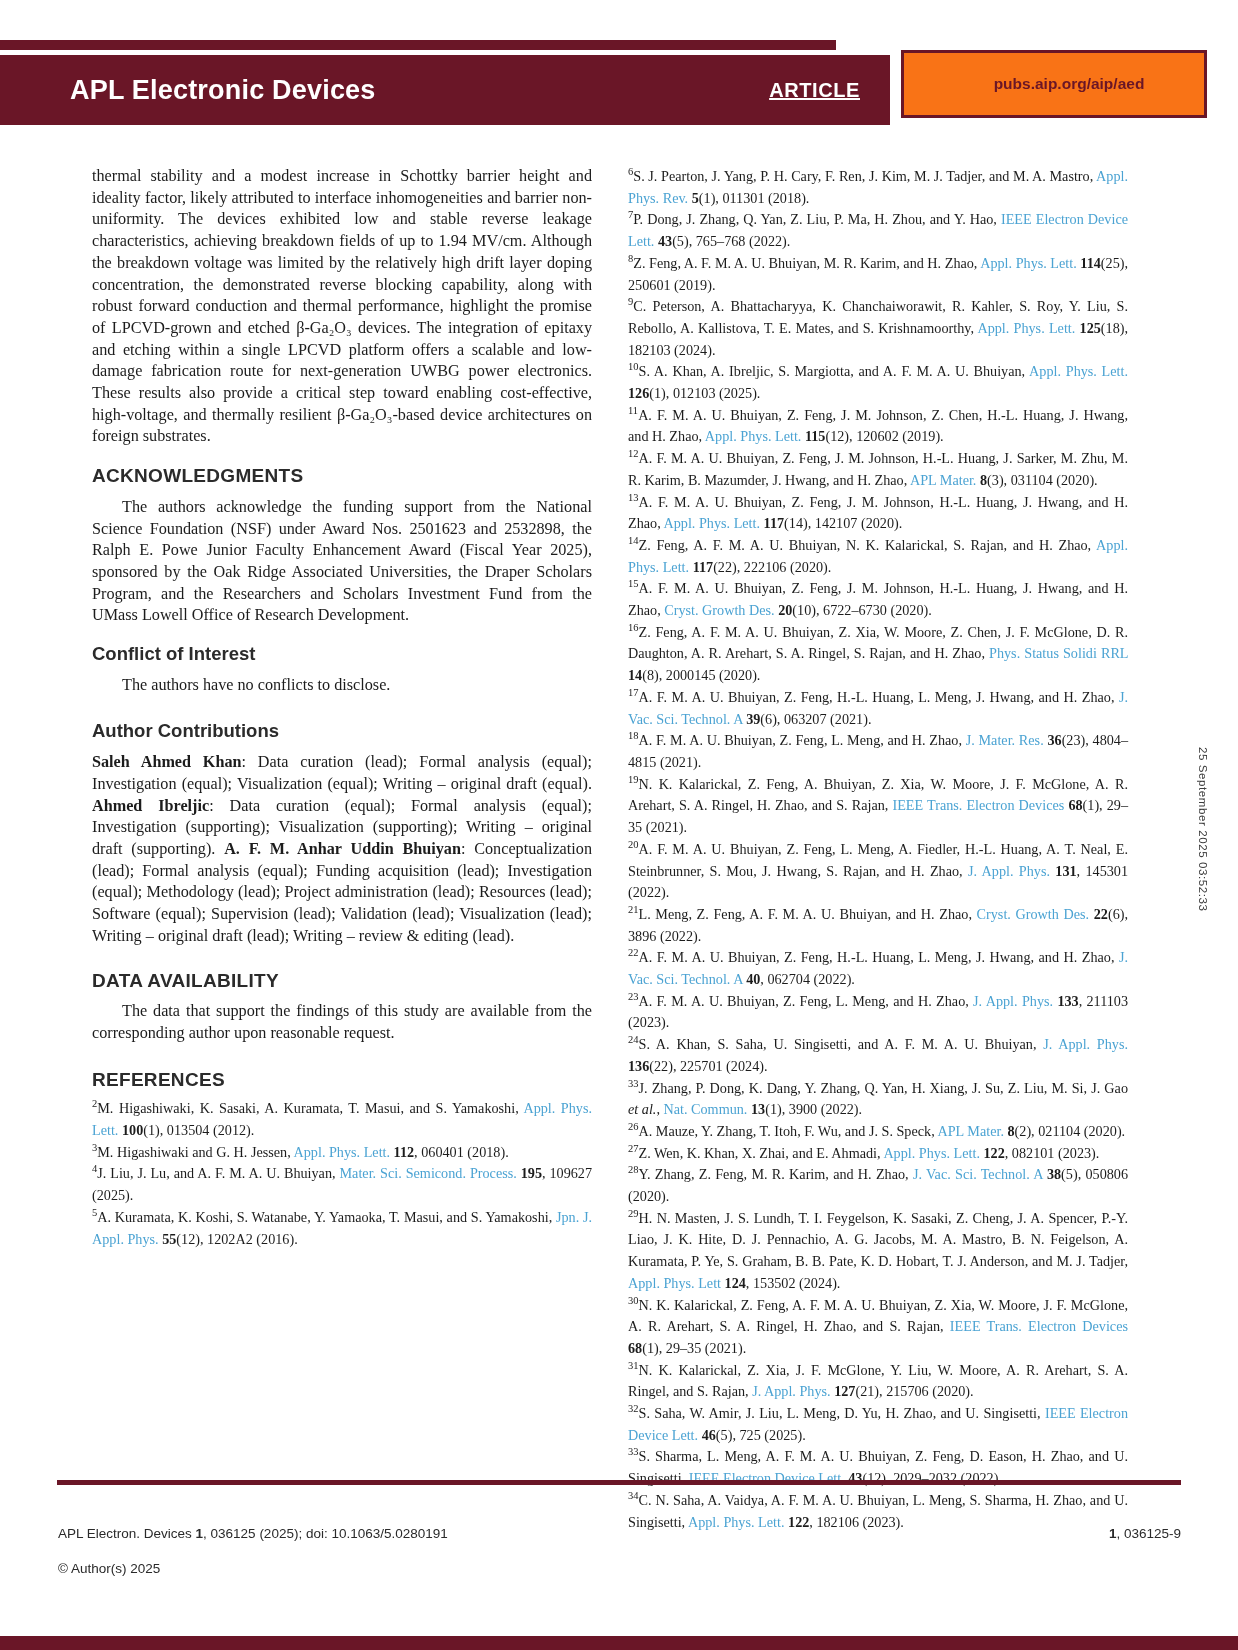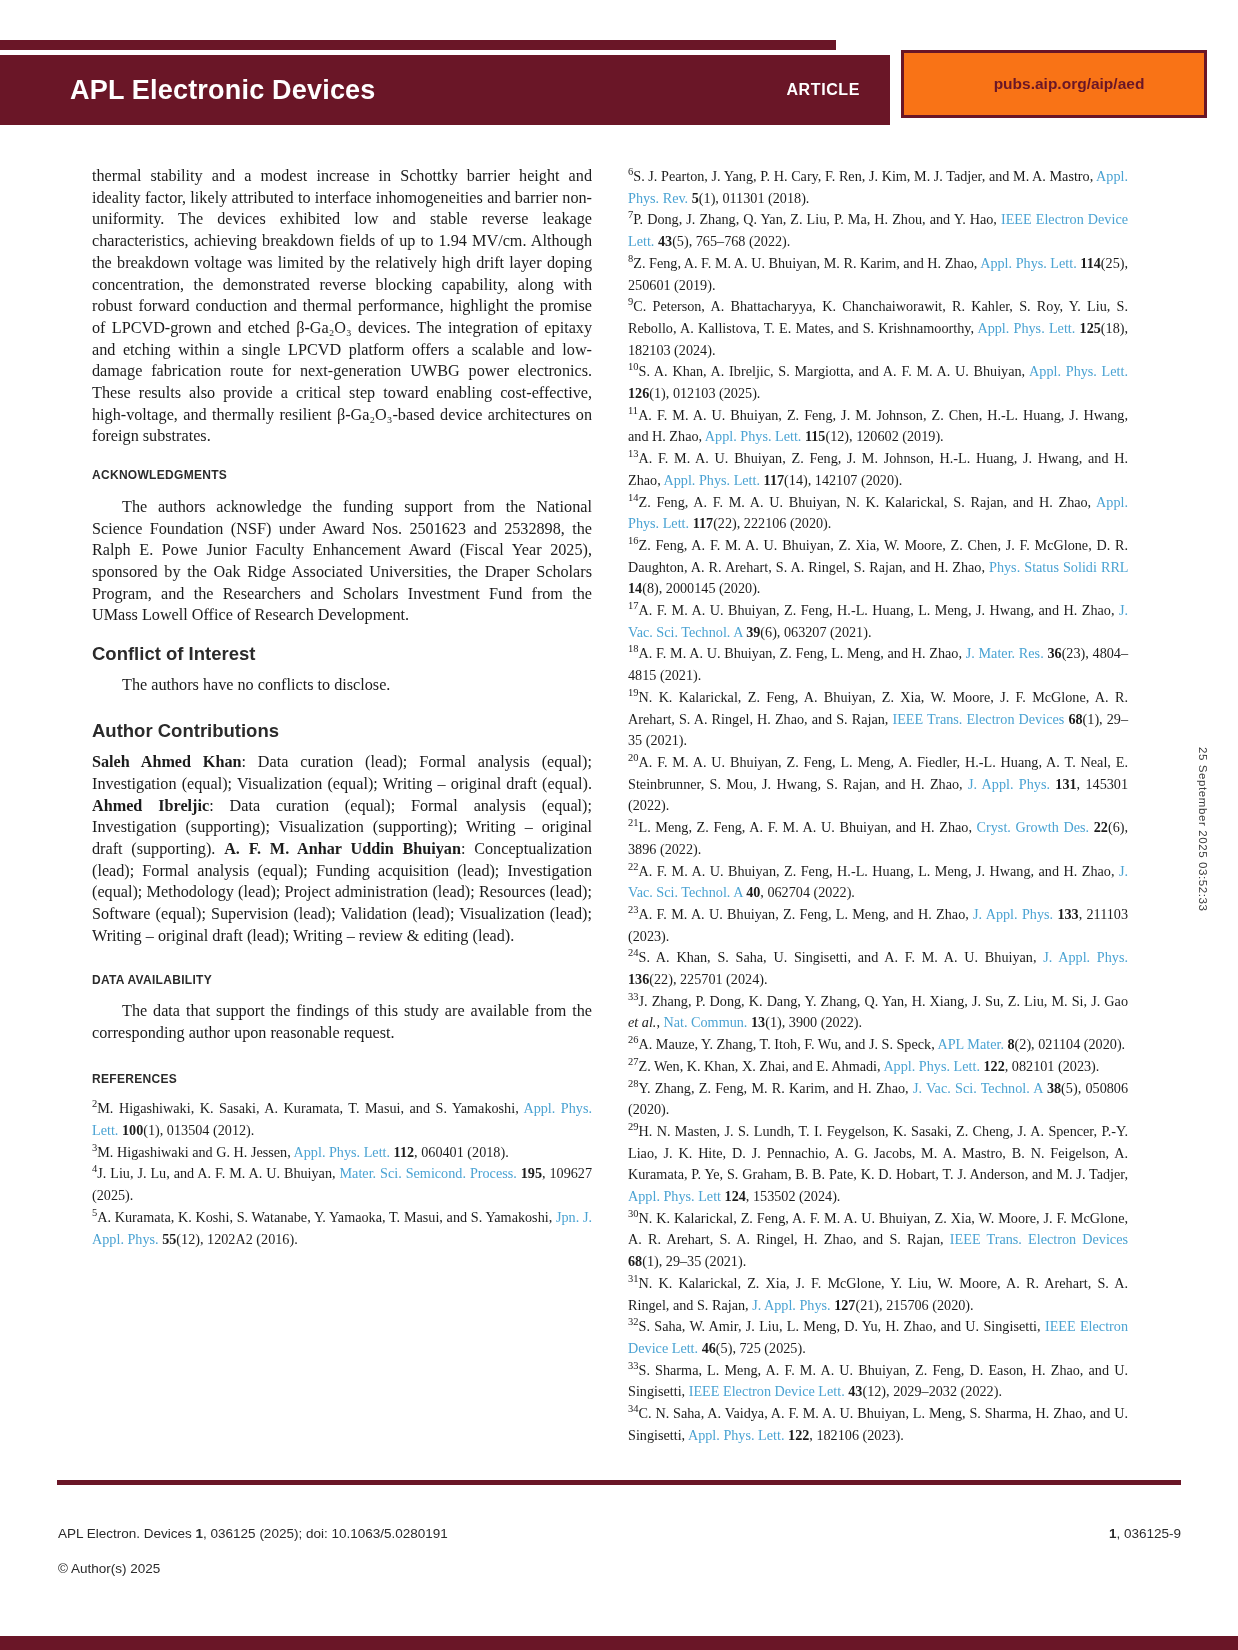--- a/index.html
+++ b/index.html
@@ -11,35 +11,35 @@
   html,body{margin:0;padding:0;background:#ffffff;}
   .page{position:relative;width:1238px;height:1650px;background:#ffffff;overflow:hidden;
         font-family:"Liberation Serif",serif;color:var(--ink);}
 
   
   .top-strip{position:absolute;left:0;top:40px;width:836px;height:10px;background:var(--maroon);}
   .banner{position:absolute;left:0;top:55px;width:890px;height:70px;background:var(--maroon);
           box-sizing:border-box;display:flex;align-items:center;justify-content:space-between;
           padding:0 30px 0 70px;color:#ffffff;font-family:"Liberation Sans",sans-serif;}
   .banner-title{font-size:27px;font-weight:bold;letter-spacing:.2px;}
-  .banner-article{font-size:16px;font-weight:bold;letter-spacing:.6px;}
+  .banner-article{font-size:20px;font-weight:bold;letter-spacing:.6px;text-decoration:underline;}
   .url-box{position:absolute;left:901px;top:50px;width:306px;height:68px;background:#f97316;
            border:3px solid var(--maroon);box-sizing:border-box;display:flex;align-items:center;
            padding-left:30px;font-family:"Liberation Sans",sans-serif;font-size:15.5px;
            font-weight:bold;color:var(--maroon);justify-content:center;}
 
   
   .col{position:absolute;top:166px;width:500px;font-size:16.2px;line-height:21.7px;
        text-align:justify;}
   .col-left{left:92px;}
   .col-right{left:628px;}
   .para{margin:0;}
   .para-indent{margin:0;text-indent:30px;}
 
-  .h-main{font-family:"Liberation Sans",sans-serif;font-weight:bold;font-size:12px;
+  .h-main{font-family:"Liberation Sans",sans-serif;font-weight:bold;font-size:19px;
           color:var(--head-ink);letter-spacing:.3px;margin:24px 0 10px;text-align:left;}
   .h-main.first{margin-top:17px;}
   .h-sub{font-family:"Liberation Sans",sans-serif;font-weight:bold;font-size:18.5px;
          color:var(--head-ink);margin:13px 0 10px;text-align:left;}
 
   .reflist .ref{margin:0;font-size:14.2px;line-height:21.7px;text-align:justify;}
   .ref sup{font-size:10.5px;line-height:0;}
 
   .seg-b{font-weight:bold;}
   .seg-i{font-style:italic;}
@@ -98,22 +98,24 @@
   </div>
 
   <div class="col col-right">
     <div class="reflist">
         <p class="ref"><sup>6</sup>S. J. Pearton, J. Yang, P. H. Cary, F. Ren, J. Kim, M. J. Tadjer, and M. A. Mastro, <span class="seg-l">Appl. Phys. Rev.</span> <span class="seg-b">5</span>(1), 011301 (2018).</p>
         <p class="ref"><sup>7</sup>P. Dong, J. Zhang, Q. Yan, Z. Liu, P. Ma, H. Zhou, and Y. Hao, <span class="seg-l">IEEE Electron Device Lett.</span> <span class="seg-b">43</span>(5), 765–768 (2022).</p>
         <p class="ref"><sup>8</sup>Z. Feng, A. F. M. A. U. Bhuiyan, M. R. Karim, and H. Zhao, <span class="seg-l">Appl. Phys. Lett.</span> <span class="seg-b">114</span>(25), 250601 (2019).</p>
         <p class="ref"><sup>9</sup>C. Peterson, A. Bhattacharyya, K. Chanchaiworawit, R. Kahler, S. Roy, Y. Liu, S. Rebollo, A. Kallistova, T. E. Mates, and S. Krishnamoorthy, <span class="seg-l">Appl. Phys. Lett.</span> <span class="seg-b">125</span>(18), 182103 (2024).</p>
         <p class="ref"><sup>10</sup>S. A. Khan, A. Ibreljic, S. Margiotta, and A. F. M. A. U. Bhuiyan, <span class="seg-l">Appl. Phys. Lett.</span> <span class="seg-b">126</span>(1), 012103 (2025).</p>
         <p class="ref"><sup>11</sup>A. F. M. A. U. Bhuiyan, Z. Feng, J. M. Johnson, Z. Chen, H.-L. Huang, J. Hwang, and H. Zhao, <span class="seg-l">Appl. Phys. Lett.</span> <span class="seg-b">115</span>(12), 120602 (2019).</p>
+        <p class="ref"><sup>12</sup>A. F. M. A. U. Bhuiyan, Z. Feng, J. M. Johnson, H.-L. Huang, J. Sarker, M. Zhu, M. R. Karim, B. Mazumder, J. Hwang, and H. Zhao, <span class="seg-l">APL Mater.</span> <span class="seg-b">8</span>(3), 031104 (2020).</p>
         <p class="ref"><sup>13</sup>A. F. M. A. U. Bhuiyan, Z. Feng, J. M. Johnson, H.-L. Huang, J. Hwang, and H. Zhao, <span class="seg-l">Appl. Phys. Lett.</span> <span class="seg-b">117</span>(14), 142107 (2020).</p>
         <p class="ref"><sup>14</sup>Z. Feng, A. F. M. A. U. Bhuiyan, N. K. Kalarickal, S. Rajan, and H. Zhao, <span class="seg-l">Appl. Phys. Lett.</span> <span class="seg-b">117</span>(22), 222106 (2020).</p>
+        <p class="ref"><sup>15</sup>A. F. M. A. U. Bhuiyan, Z. Feng, J. M. Johnson, H.-L. Huang, J. Hwang, and H. Zhao, <span class="seg-l">Cryst. Growth Des.</span> <span class="seg-b">20</span>(10), 6722–6730 (2020).</p>
         <p class="ref"><sup>16</sup>Z. Feng, A. F. M. A. U. Bhuiyan, Z. Xia, W. Moore, Z. Chen, J. F. McGlone, D. R. Daughton, A. R. Arehart, S. A. Ringel, S. Rajan, and H. Zhao, <span class="seg-l">Phys. Status Solidi RRL</span> <span class="seg-b">14</span>(8), 2000145 (2020).</p>
         <p class="ref"><sup>17</sup>A. F. M. A. U. Bhuiyan, Z. Feng, H.-L. Huang, L. Meng, J. Hwang, and H. Zhao, <span class="seg-l">J. Vac. Sci. Technol. A</span> <span class="seg-b">39</span>(6), 063207 (2021).</p>
         <p class="ref"><sup>18</sup>A. F. M. A. U. Bhuiyan, Z. Feng, L. Meng, and H. Zhao, <span class="seg-l">J. Mater. Res.</span> <span class="seg-b">36</span>(23), 4804–4815 (2021).</p>
         <p class="ref"><sup>19</sup>N. K. Kalarickal, Z. Feng, A. Bhuiyan, Z. Xia, W. Moore, J. F. McGlone, A. R. Arehart, S. A. Ringel, H. Zhao, and S. Rajan, <span class="seg-l">IEEE Trans. Electron Devices</span> <span class="seg-b">68</span>(1), 29–35 (2021).</p>
         <p class="ref"><sup>20</sup>A. F. M. A. U. Bhuiyan, Z. Feng, L. Meng, A. Fiedler, H.-L. Huang, A. T. Neal, E. Steinbrunner, S. Mou, J. Hwang, S. Rajan, and H. Zhao, <span class="seg-l">J. Appl. Phys.</span> <span class="seg-b">131</span>, 145301 (2022).</p>
         <p class="ref"><sup>21</sup>L. Meng, Z. Feng, A. F. M. A. U. Bhuiyan, and H. Zhao, <span class="seg-l">Cryst. Growth Des.</span> <span class="seg-b">22</span>(6), 3896 (2022).</p>
         <p class="ref"><sup>22</sup>A. F. M. A. U. Bhuiyan, Z. Feng, H.-L. Huang, L. Meng, J. Hwang, and H. Zhao, <span class="seg-l">J. Vac. Sci. Technol. A</span> <span class="seg-b">40</span>, 062704 (2022).</p>
         <p class="ref"><sup>23</sup>A. F. M. A. U. Bhuiyan, Z. Feng, L. Meng, and H. Zhao, <span class="seg-l">J. Appl. Phys.</span> <span class="seg-b">133</span>, 211103 (2023).</p>
         <p class="ref"><sup>24</sup>S. A. Khan, S. Saha, U. Singisetti, and A. F. M. A. U. Bhuiyan, <span class="seg-l">J. Appl. Phys.</span> <span class="seg-b">136</span>(22), 225701 (2024).</p>
         <p class="ref"><sup>33</sup>J. Zhang, P. Dong, K. Dang, Y. Zhang, Q. Yan, H. Xiang, J. Su, Z. Liu, M. Si, J. Gao <span class="seg-i">et al.</span>, <span class="seg-l">Nat. Commun.</span> <span class="seg-b">13</span>(1), 3900 (2022).</p>

